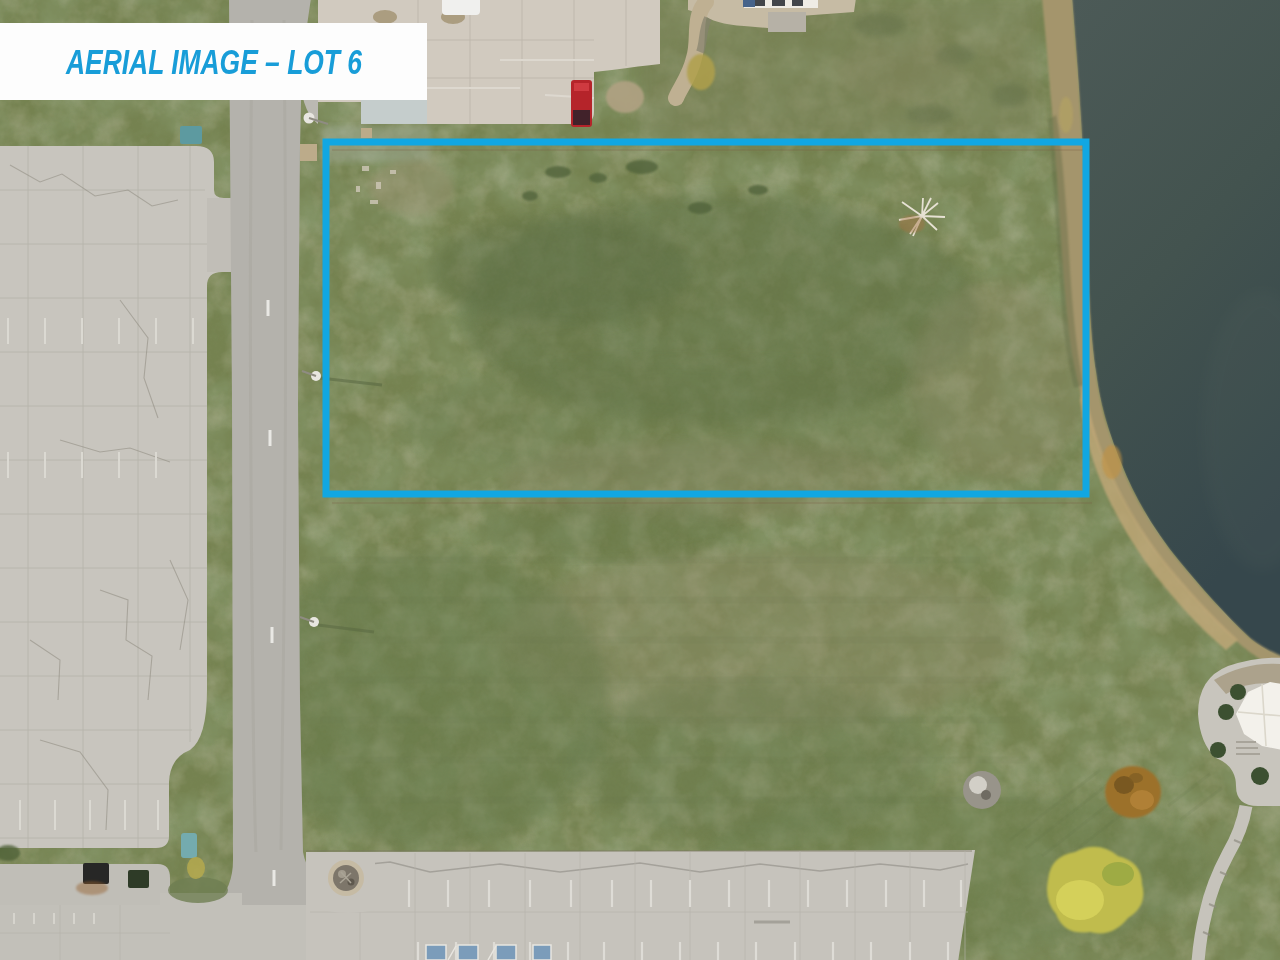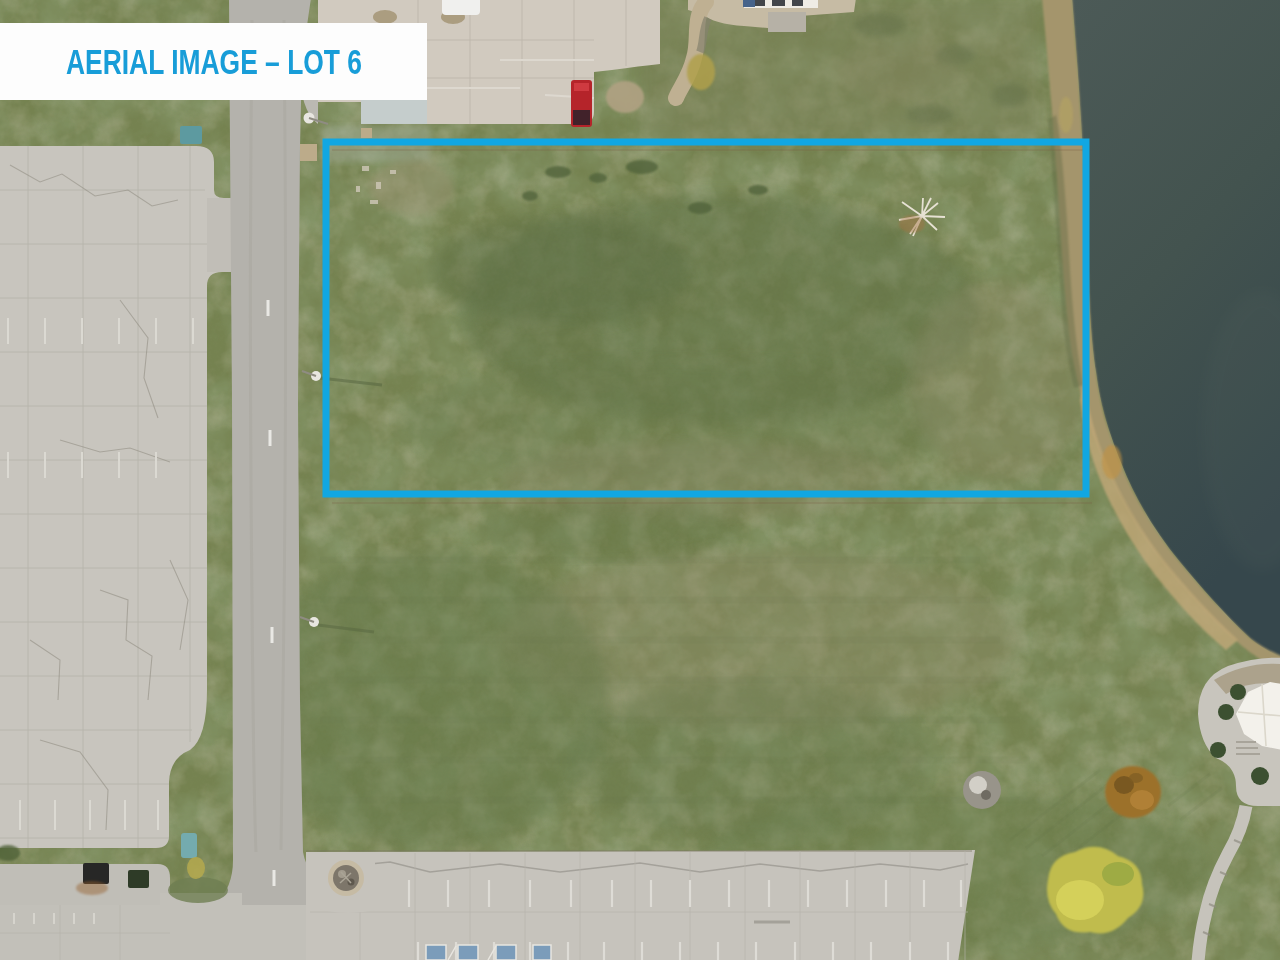--- a/index.html
+++ b/index.html
@@ -1,16 +1,16 @@
 <!DOCTYPE html>
 <html><head>
 <meta charset="utf-8">
 <style>
   html,body{margin:0;padding:0;background:#6e7d50;}
-  #stage{position:relative;width:1280px;height:960px;overflow:hidden;font-family:"Liberation Sans",sans-serif;}
+  #stage{position:relative;width:1280px;height:960px;overflow:hidden;font-family:"Liberation Sans",sans-serif;font-style:italic;}
   svg{display:block;}
 </style>
 </head>
 <body>
 <div id="stage">
 <svg width="1280" height="960" viewBox="0 0 1280 960">
 <defs>
   <linearGradient id="waterg" x1="0" y1="0" x2="0.35" y2="1">
     <stop offset="0" stop-color="#4c5a57"></stop>
     <stop offset="0.5" stop-color="#43534f"></stop>

